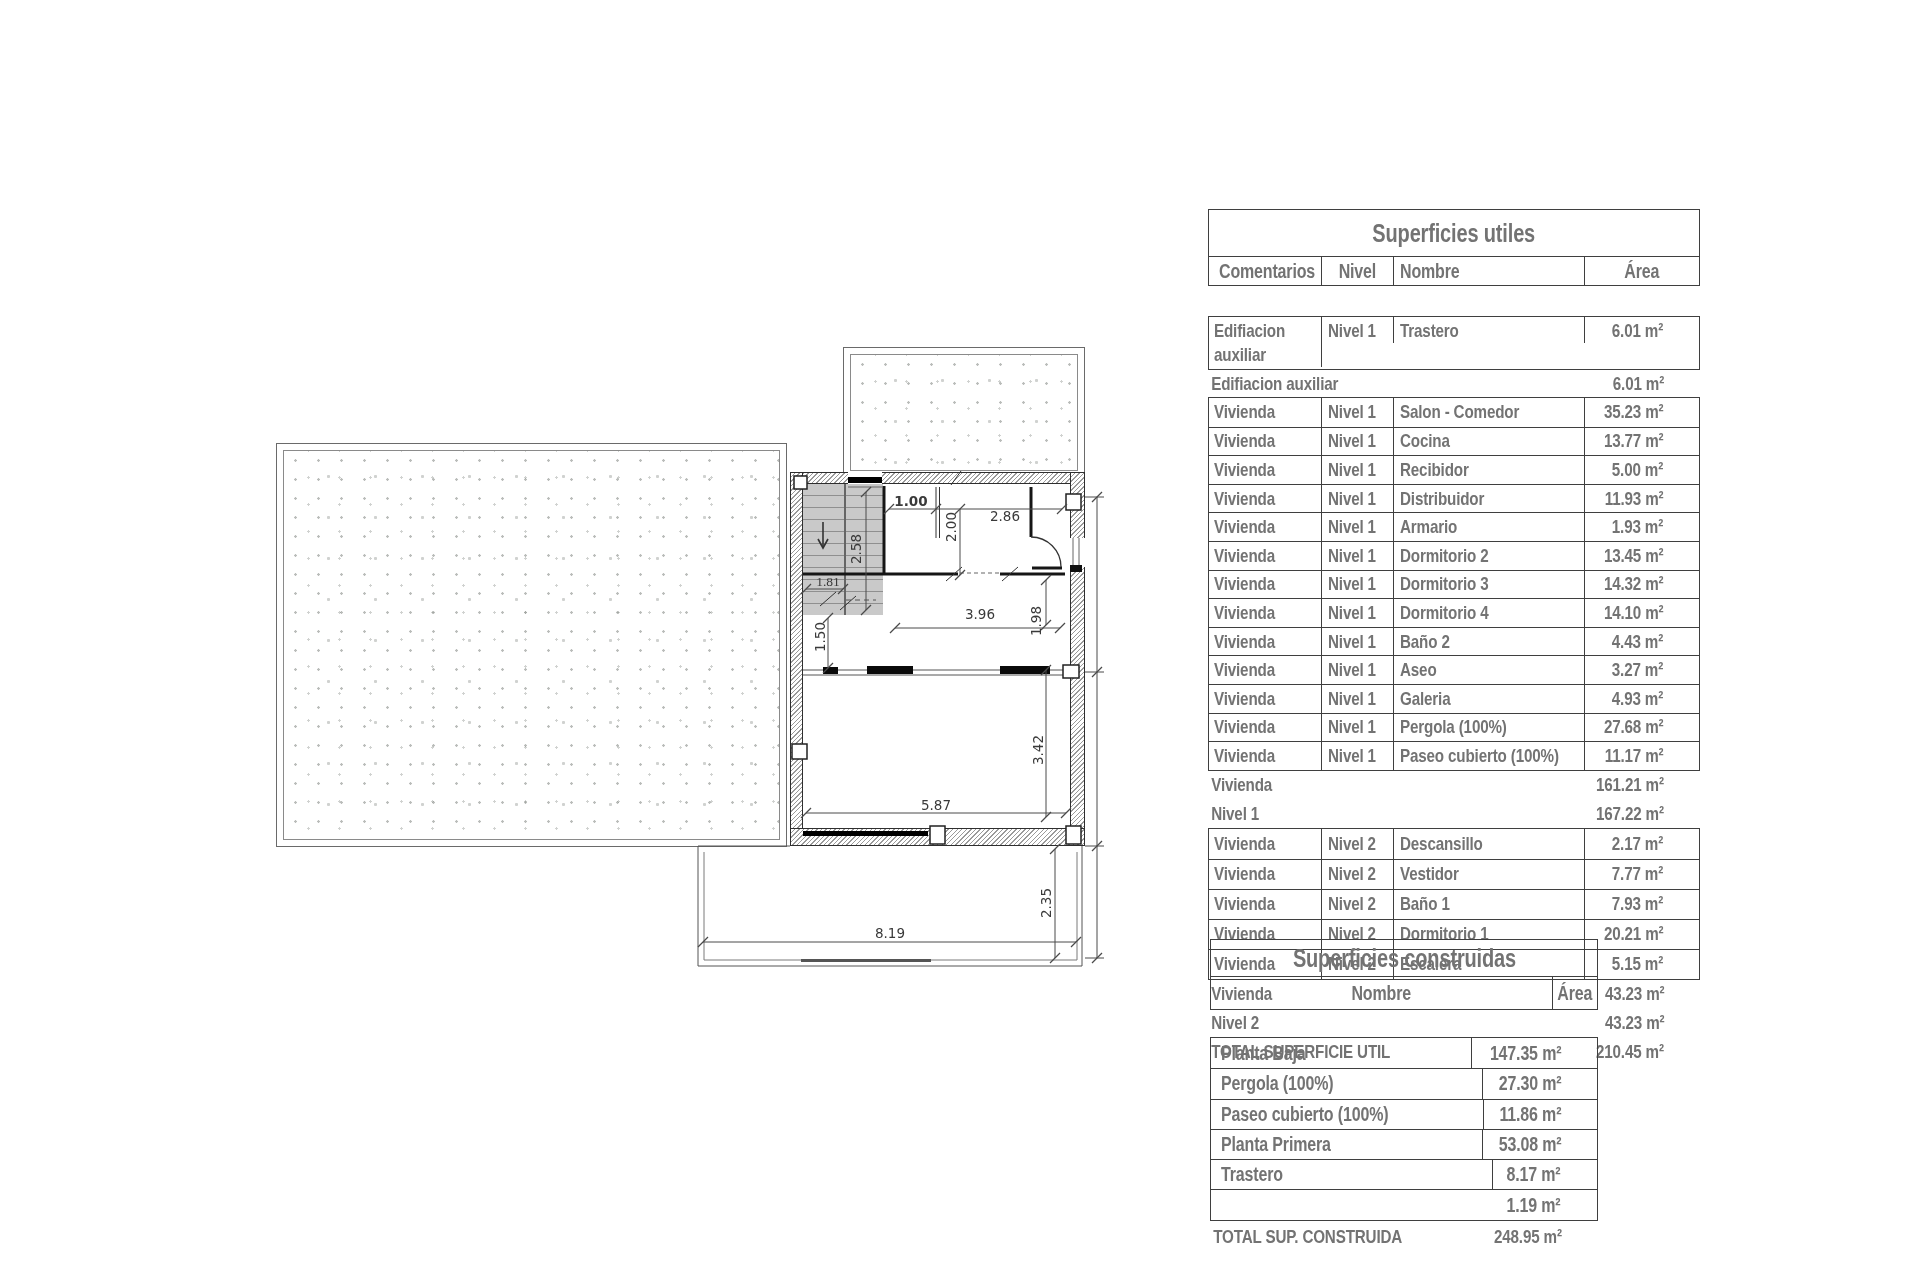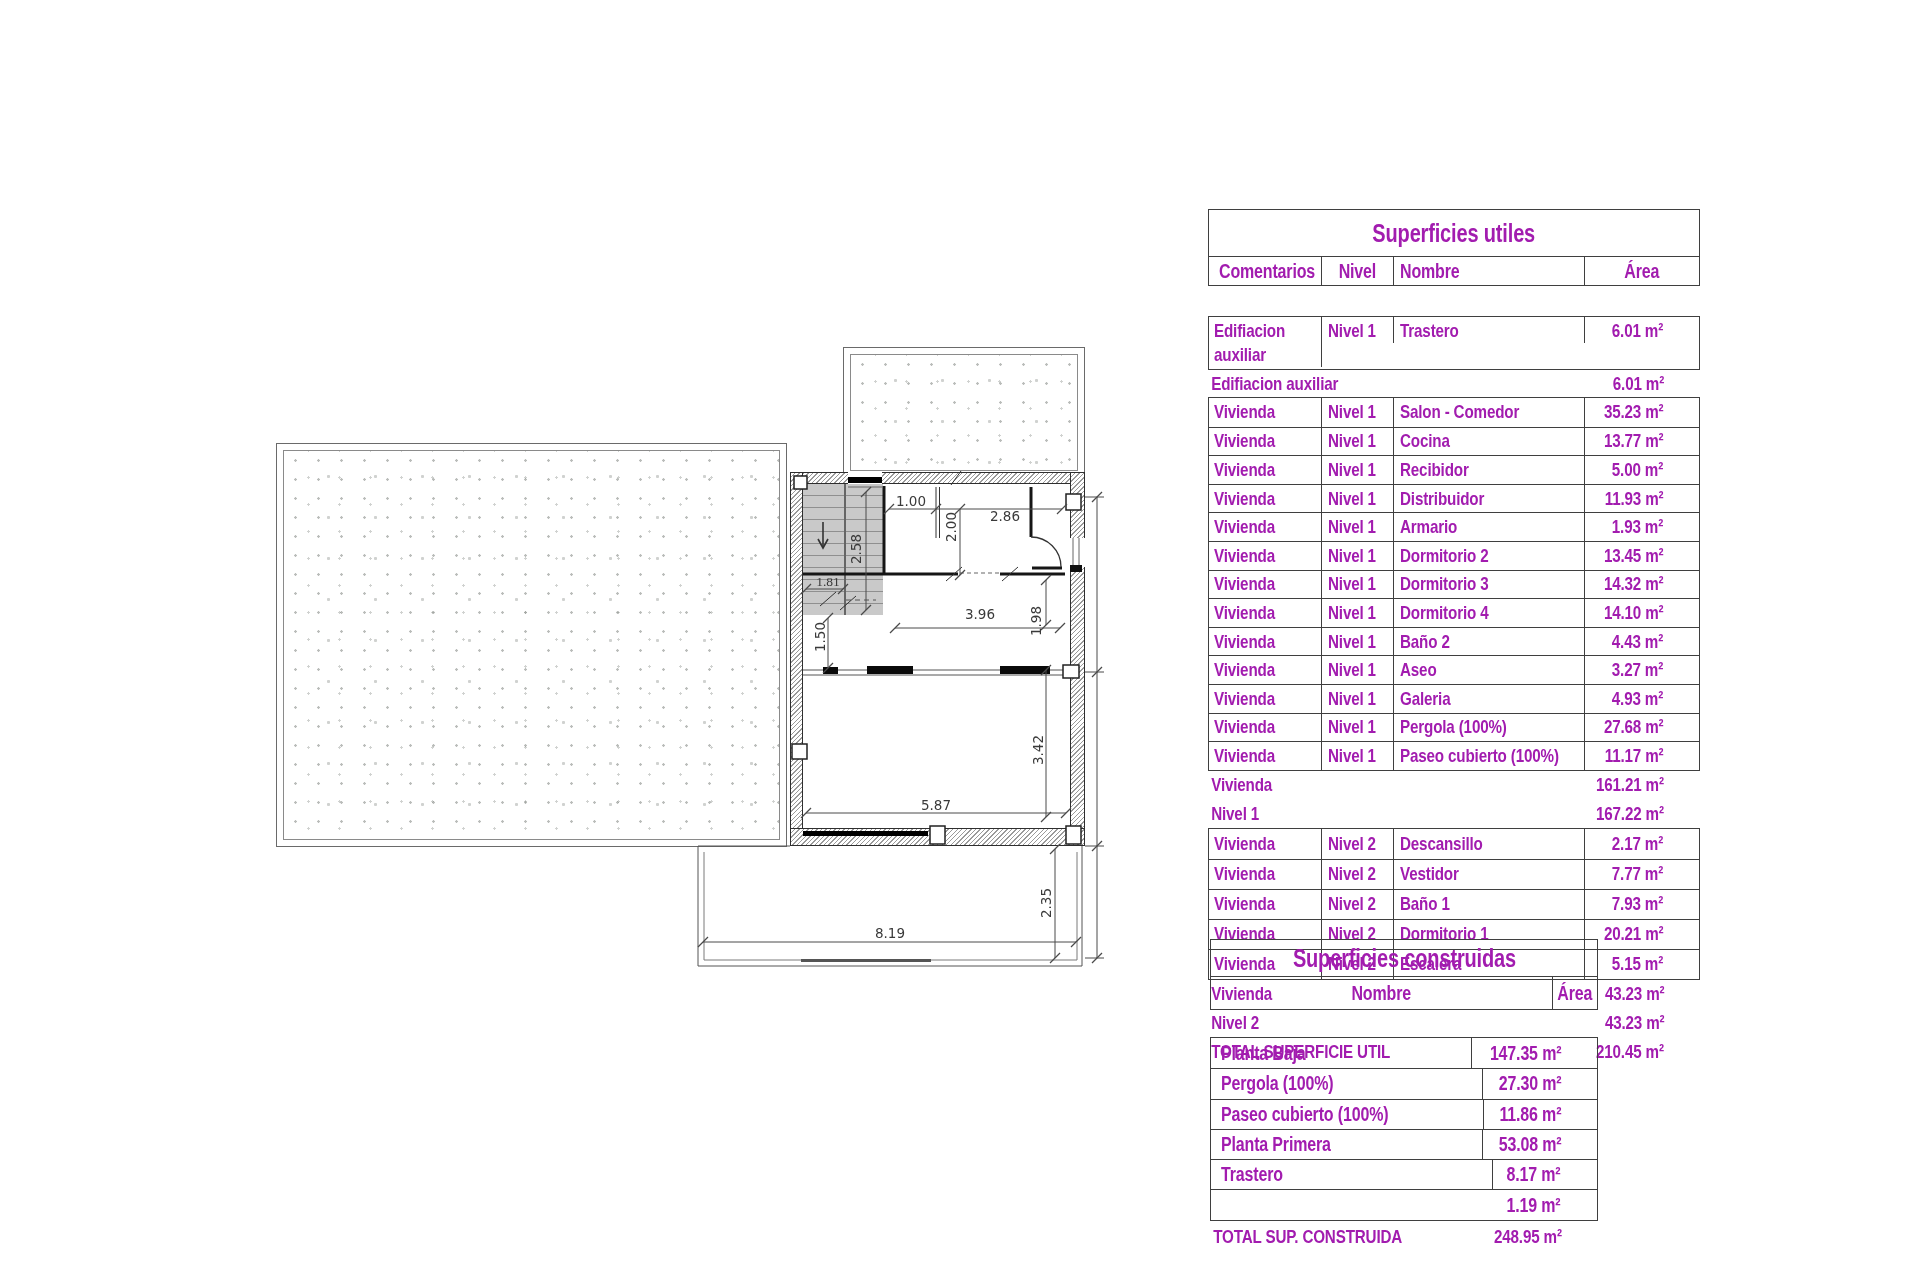--- a/index.html
+++ b/index.html
@@ -23,21 +23,21 @@
   .stairs{position:absolute;background:#c9c9c9;
     background-image:repeating-linear-gradient(180deg,transparent 0 11px,#8f8f8f 11px 12px);}
   .stairs .riser{position:absolute;top:0;bottom:0;left:41px;width:2px;background:#666;}
   svg.linework{position:absolute;left:0;top:0;pointer-events:none;}
 
   .dim{position:absolute;font-family:"DejaVu Sans",sans-serif;font-size:13.5px;color:#3a3a3a;
        white-space:nowrap;transform:translate(-50%,-50%);}
   .dim.vertical{transform:translate(-50%,-50%) rotate(-90deg);}
 
   
-  .cad{font-weight:700;color:#a21caf;letter-spacing:-.2px;}
+  .cad{font-weight:700;color:#737373;letter-spacing:-.2px;}
   .ctext{display:inline-block;transform:scaleX(.8);transform-origin:0 50%;white-space:nowrap;}
   .ctext.c{transform-origin:50% 50%;}
   .ctext.r{transform-origin:100% 50%;}
 
   #table-utiles{position:absolute;left:1208px;top:209px;width:492px;}
   #table-constr{position:absolute;left:1210px;top:939px;width:388px;}
   .tbox{box-sizing:border-box;border:1px solid #3f3f3f;}
   .t-title{height:48px;display:flex;align-items:center;justify-content:center;font-size:25px;}
   .t-head{height:29px;display:flex;border-top:none;}
   .t-head .hc{display:flex;align-items:center;box-sizing:border-box;font-size:20px;}
@@ -219,21 +219,21 @@
           <line x1="1050" y1="963" x2="1060" y2="953"></line>
         <line x1="1092" y1="502" x2="1102" y2="492"></line>
           <line x1="1092" y1="677" x2="1102" y2="667"></line>
         <line x1="1092" y1="851" x2="1102" y2="841"></line>
           <line x1="1092" y1="963" x2="1102" y2="953"></line>
       </g>
     </svg>
 
     <div>
 
-        <div class="dim" style="left: 911px; top: 501px;">1.00</div>
+        <div class="dim" style="left: 911px; top: 501px; font-weight: bold;">1.00</div>
 
         <div class="dim" style="left: 1005px; top: 501px; margin-top: 15px;">2.86</div>
 
         <div class="dim vertical" style="left: 951px; top: 527px;">2.00</div>
 
         <div class="dim vertical" style="left: 856px; top: 549px;">2.58</div>
 
         <div class="dim" style="left: 828px; top: 582px; font-family: Liberation Serif, serif;">1.81</div>
 
         <div class="dim vertical" style="left: 820px; top: 637px;">1.50</div>

